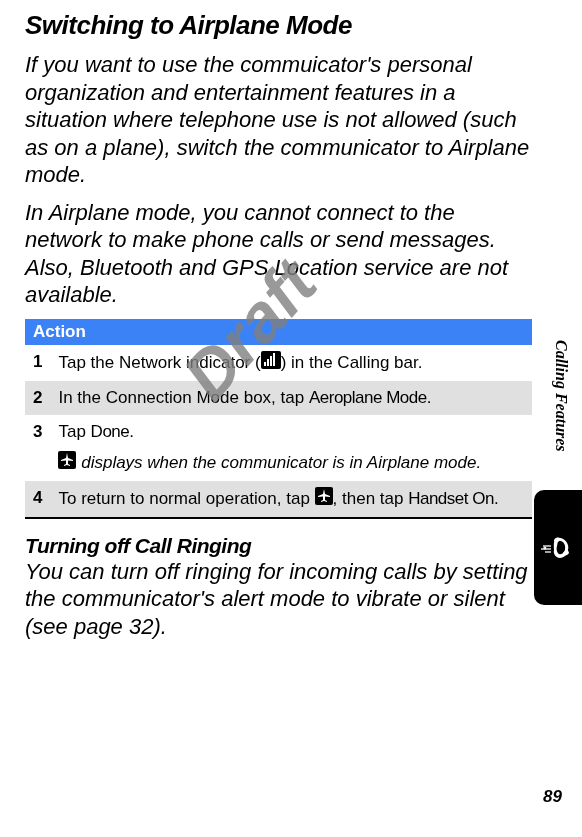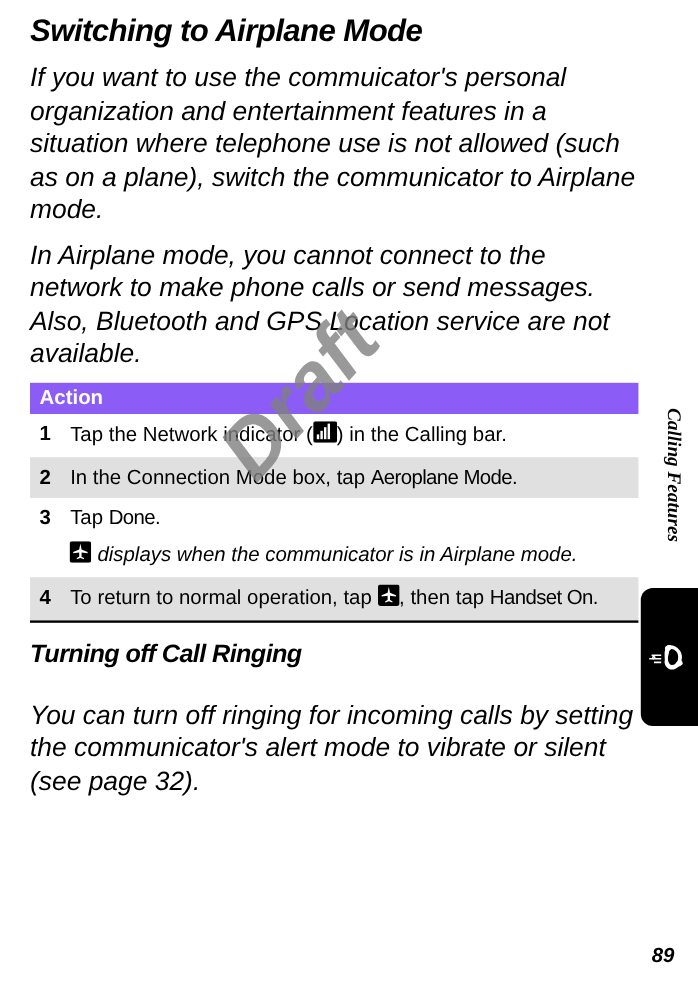--- a/index.html
+++ b/index.html
@@ -29,21 +29,21 @@
       margin-bottom: 10px;
       font-style: italic;
     }
     .action-table {
       width: 100%;
       border-collapse: collapse;
       margin-top: 6px;
       margin-bottom: 15px;
     }
     .action-header {
-      background: #8b5cf6;
+      background: #3b82f6;
       color: white;
       font-weight: bold;
       text-align: left;
       padding: 3px 8px;
       font-size: 17px;
     }
     .action-table td {
       padding: 6px 8px;
       font-size: 17px;
       line-height: 1.3;
@@ -75,21 +75,21 @@
     }
     .icon-plane {
       display: inline-block;
       vertical-align: middle;
     }
     .heading-ringing {
       font-style: italic;
       font-weight: bold;
       font-size: 21px;
       margin-top: 12px;
-      margin-bottom: 24px;
+      margin-bottom: 0;
       letter-spacing: -0.5px;
     }
     .side-label {
       position: absolute;
       right: 12px;
       top: 340px;
       writing-mode: vertical-rl;
       font-style: italic;
       font-weight: bold;
       font-size: 16px;

